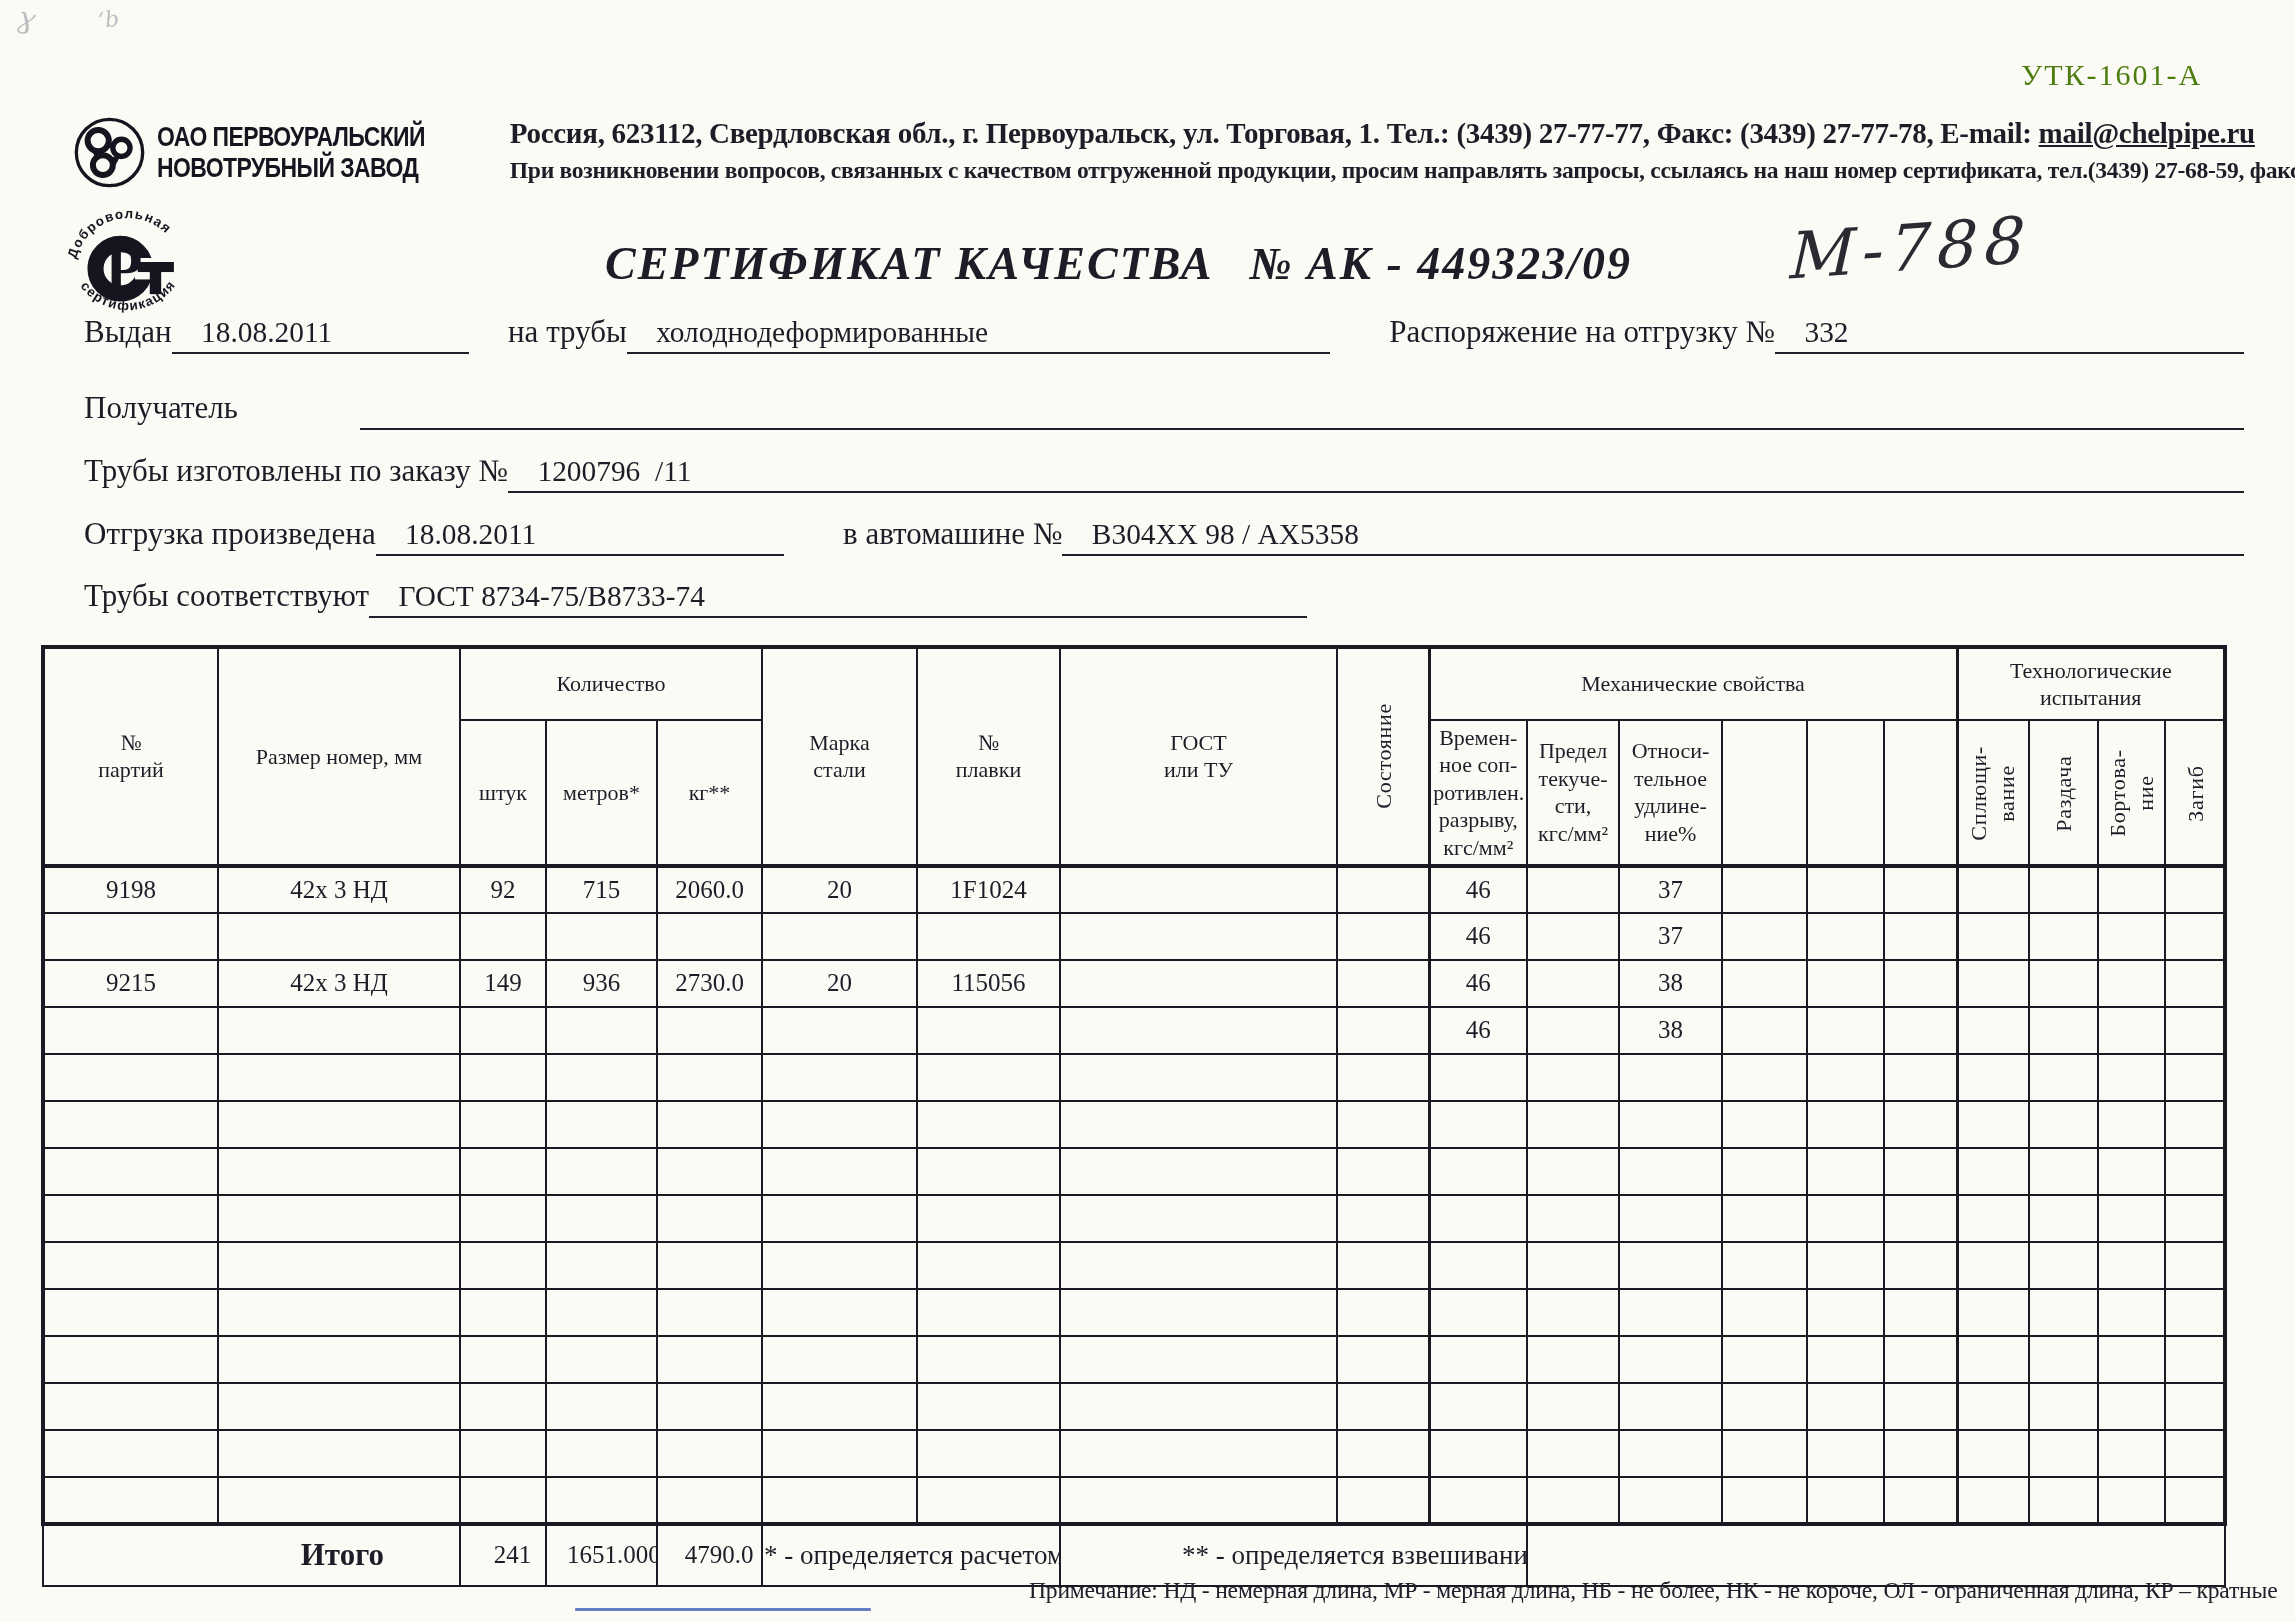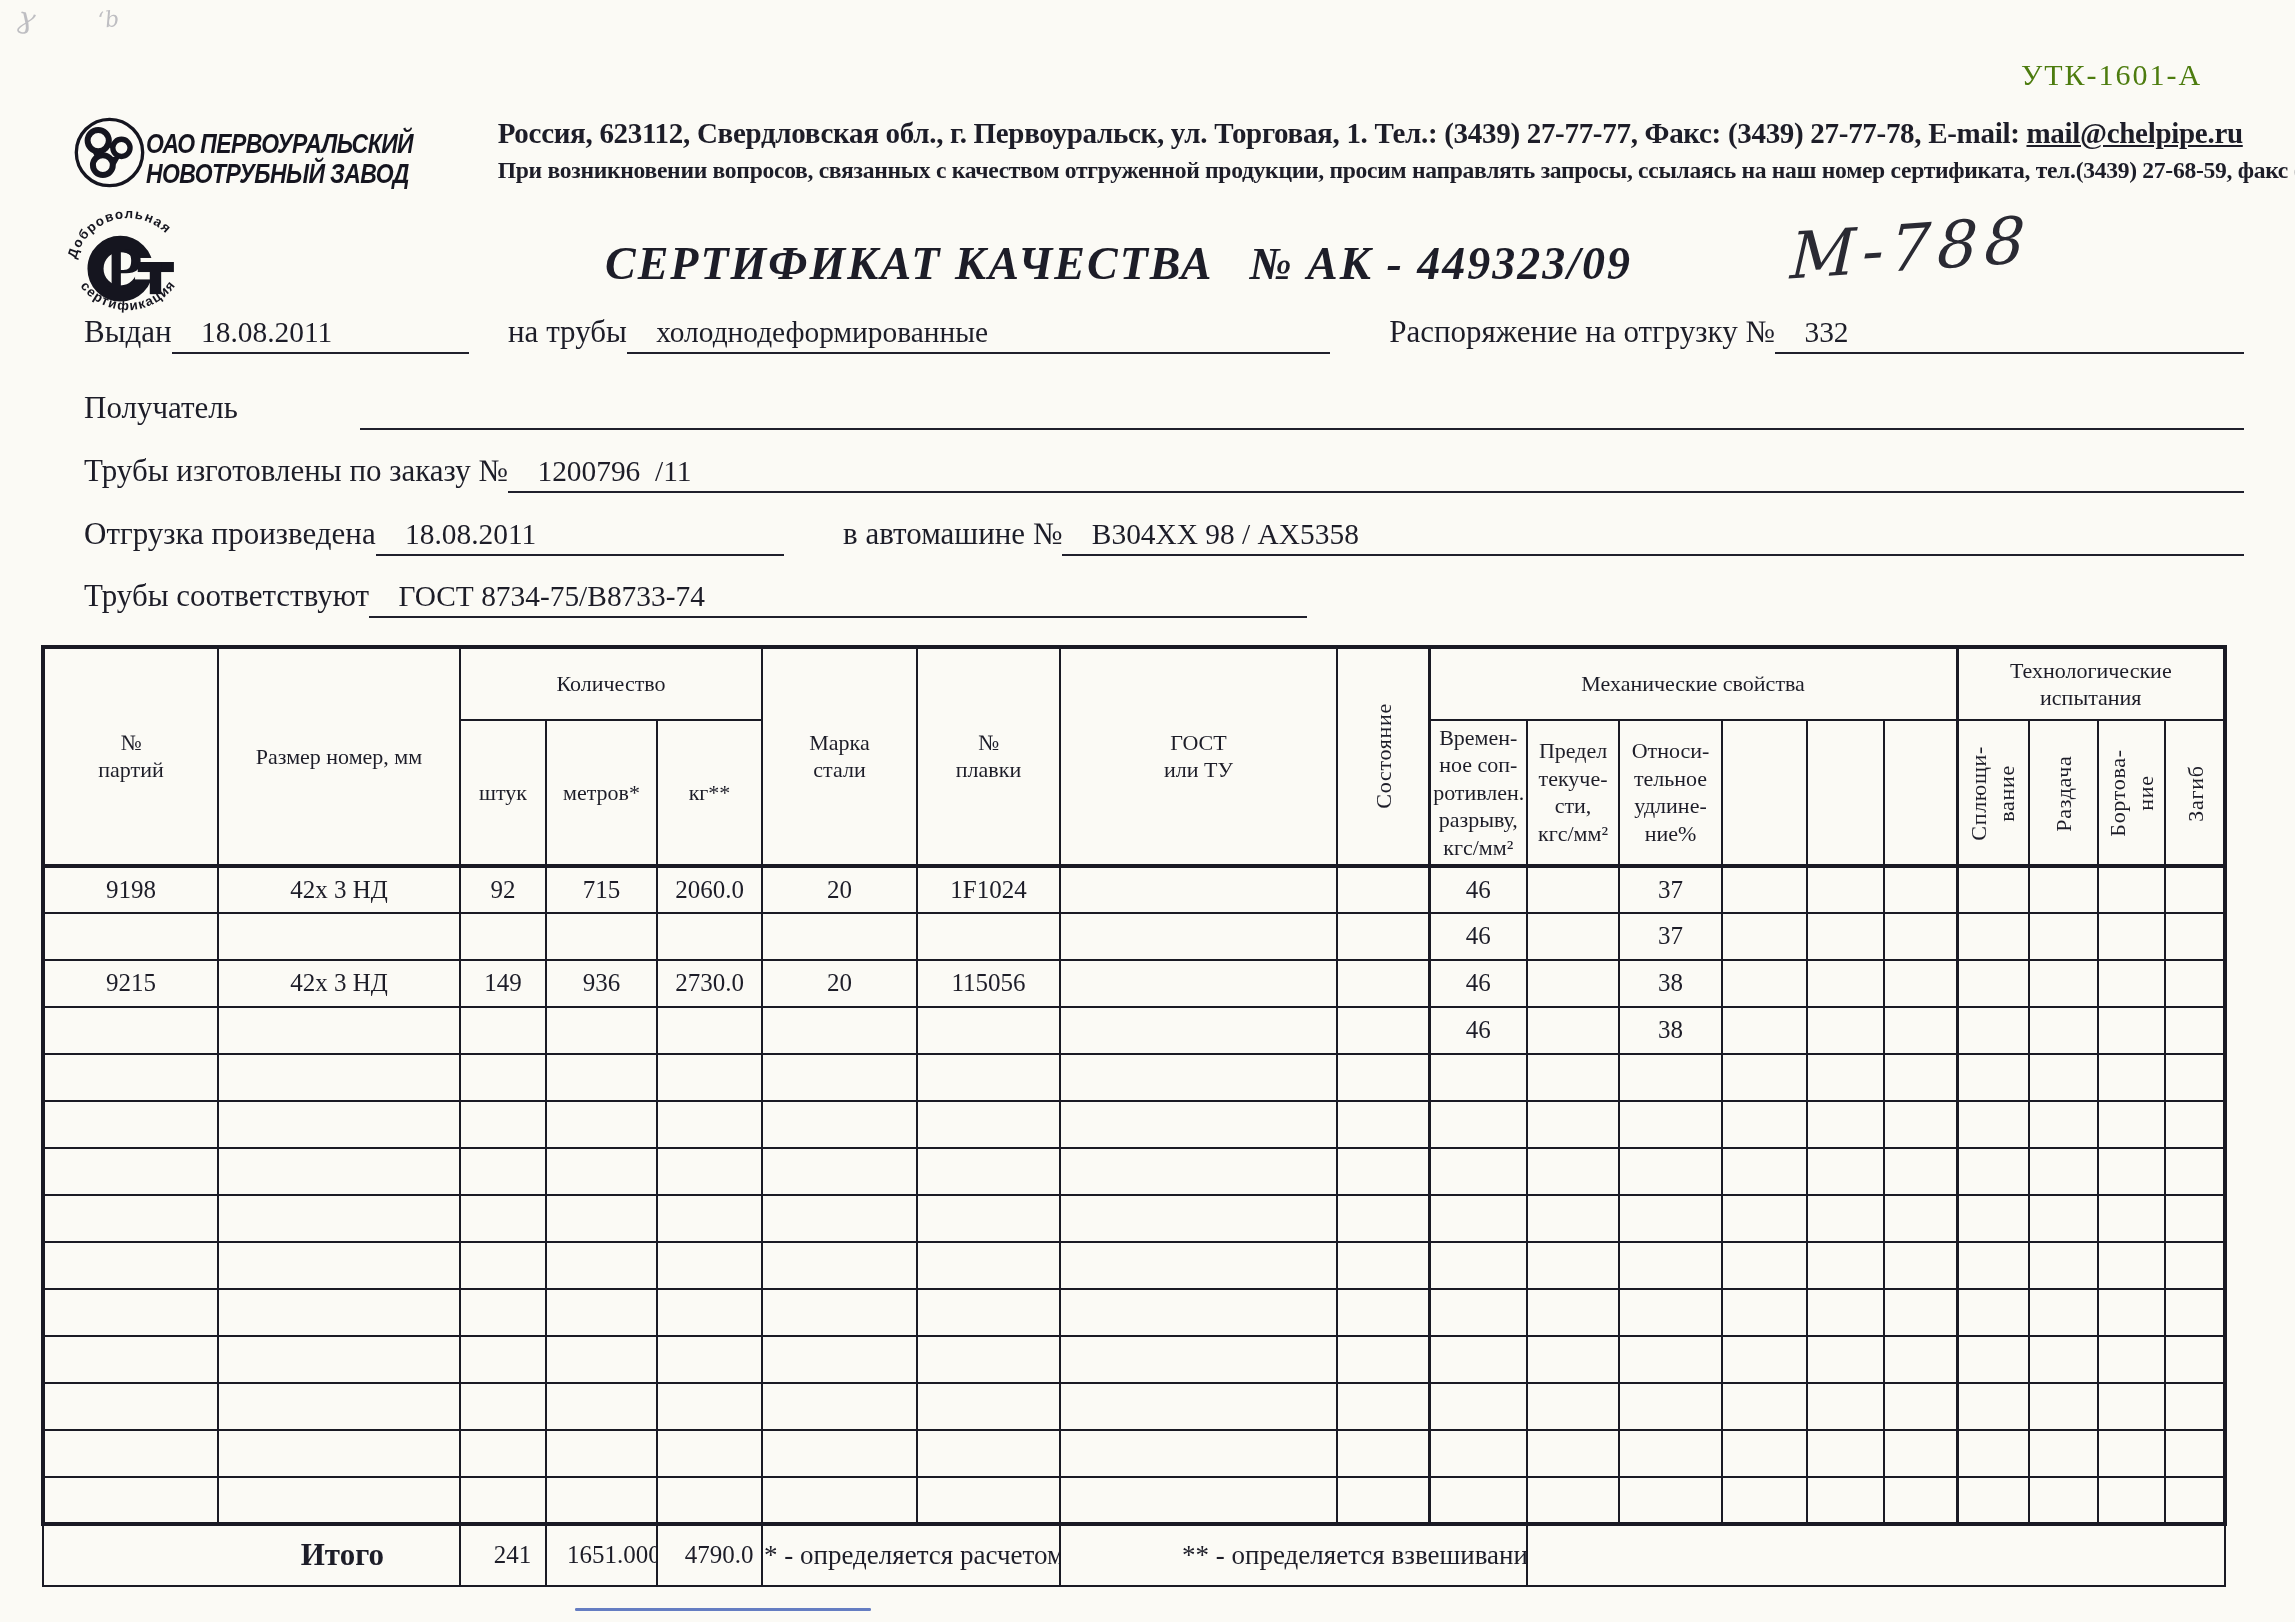--- a/index.html
+++ b/index.html
@@ -9,21 +9,21 @@
   }
   
   .scr{position:absolute;color:#8e8e99;opacity:.55;font-style:italic;font-family:"DejaVu Serif",serif;}
   .scr1{left:18.3px;top:1.3px;font-size:29px;transform:rotate(14deg);}
   .scr2{left:98px;top:6.5px;font-size:22px;transform:rotate(-6deg);}
 
   .form-code{position:absolute;left:2021px;top:58px;font-size:30px;letter-spacing:2px;color:#4d7c0f;}
 
   
   .header{position:absolute;left:73px;top:116px;width:2159px;display:flex;align-items:flex-start;}
-  .logo-block{display:flex;align-items:flex-end;gap:0;flex:0 0 auto;font-style:italic;}
+  .logo-block{display:flex;align-items:center;gap:11px;flex:0 0 auto;}
   .company{font-family:"Liberation Sans",sans-serif;font-weight:bold;font-size:28px;line-height:1.08;
            transform:scaleX(.82);transform-origin:left center;letter-spacing:-0.7px;color:#15151f;white-space:nowrap;}
   .address-block{margin-left:26px;padding-top:1.3px;}
   .addr1{font-weight:bold;font-size:29px;white-space:nowrap;letter-spacing:-0.3px;}
   .addr1 .email{text-decoration:underline;}
   .addr2{font-weight:bold;font-size:23.6px;margin-top:6.5px;white-space:nowrap;letter-spacing:-0.3px;}
 
   .rst{position:absolute;left:60px;top:195px;}
 
   .title-row{position:absolute;left:209px;top:237px;width:1819px;text-align:center;
@@ -533,16 +533,17 @@
           <td class="t-box">1651.000</td>
           <td class="t-box">4790.0</td>
           <td colspan="2" class="t-fn t-fn1">* - определяется расчетом</td>
           <td colspan="3" class="t-fn t-fn2">** - определяется взвешиванием</td>
           <td colspan="9" class="t-bigbox"></td>
         </tr>
       </tfoot>
     </table>
   </div>
 
+  <div class="note">Примечание: НД - немерная длина, МР - мерная длина, НБ - не более, НК - не короче, ОЛ - ограниченная длина, КР – кратные</div>
   <div class="blue-line"></div>
 
 </div>
 
 
 </body></html>

